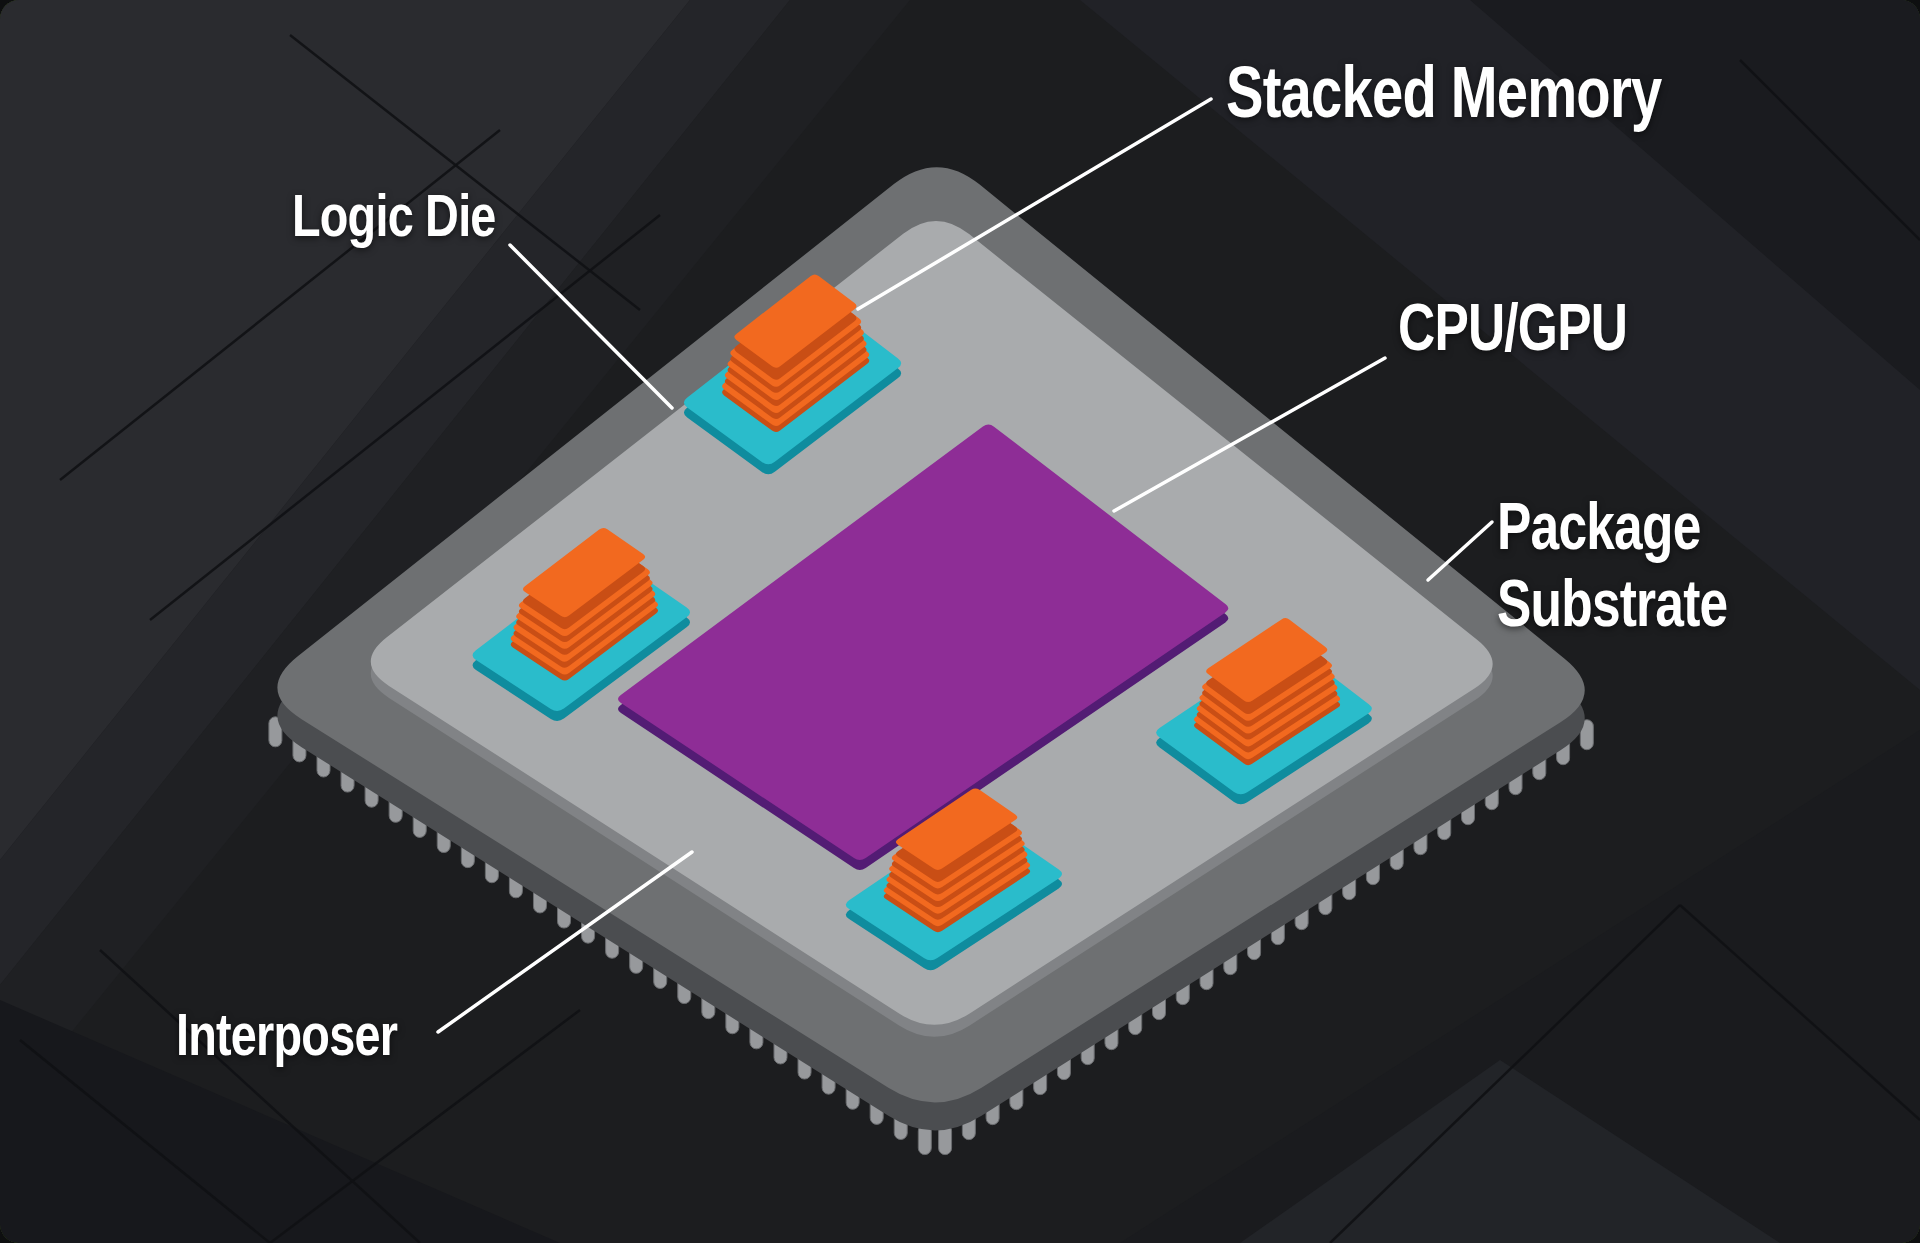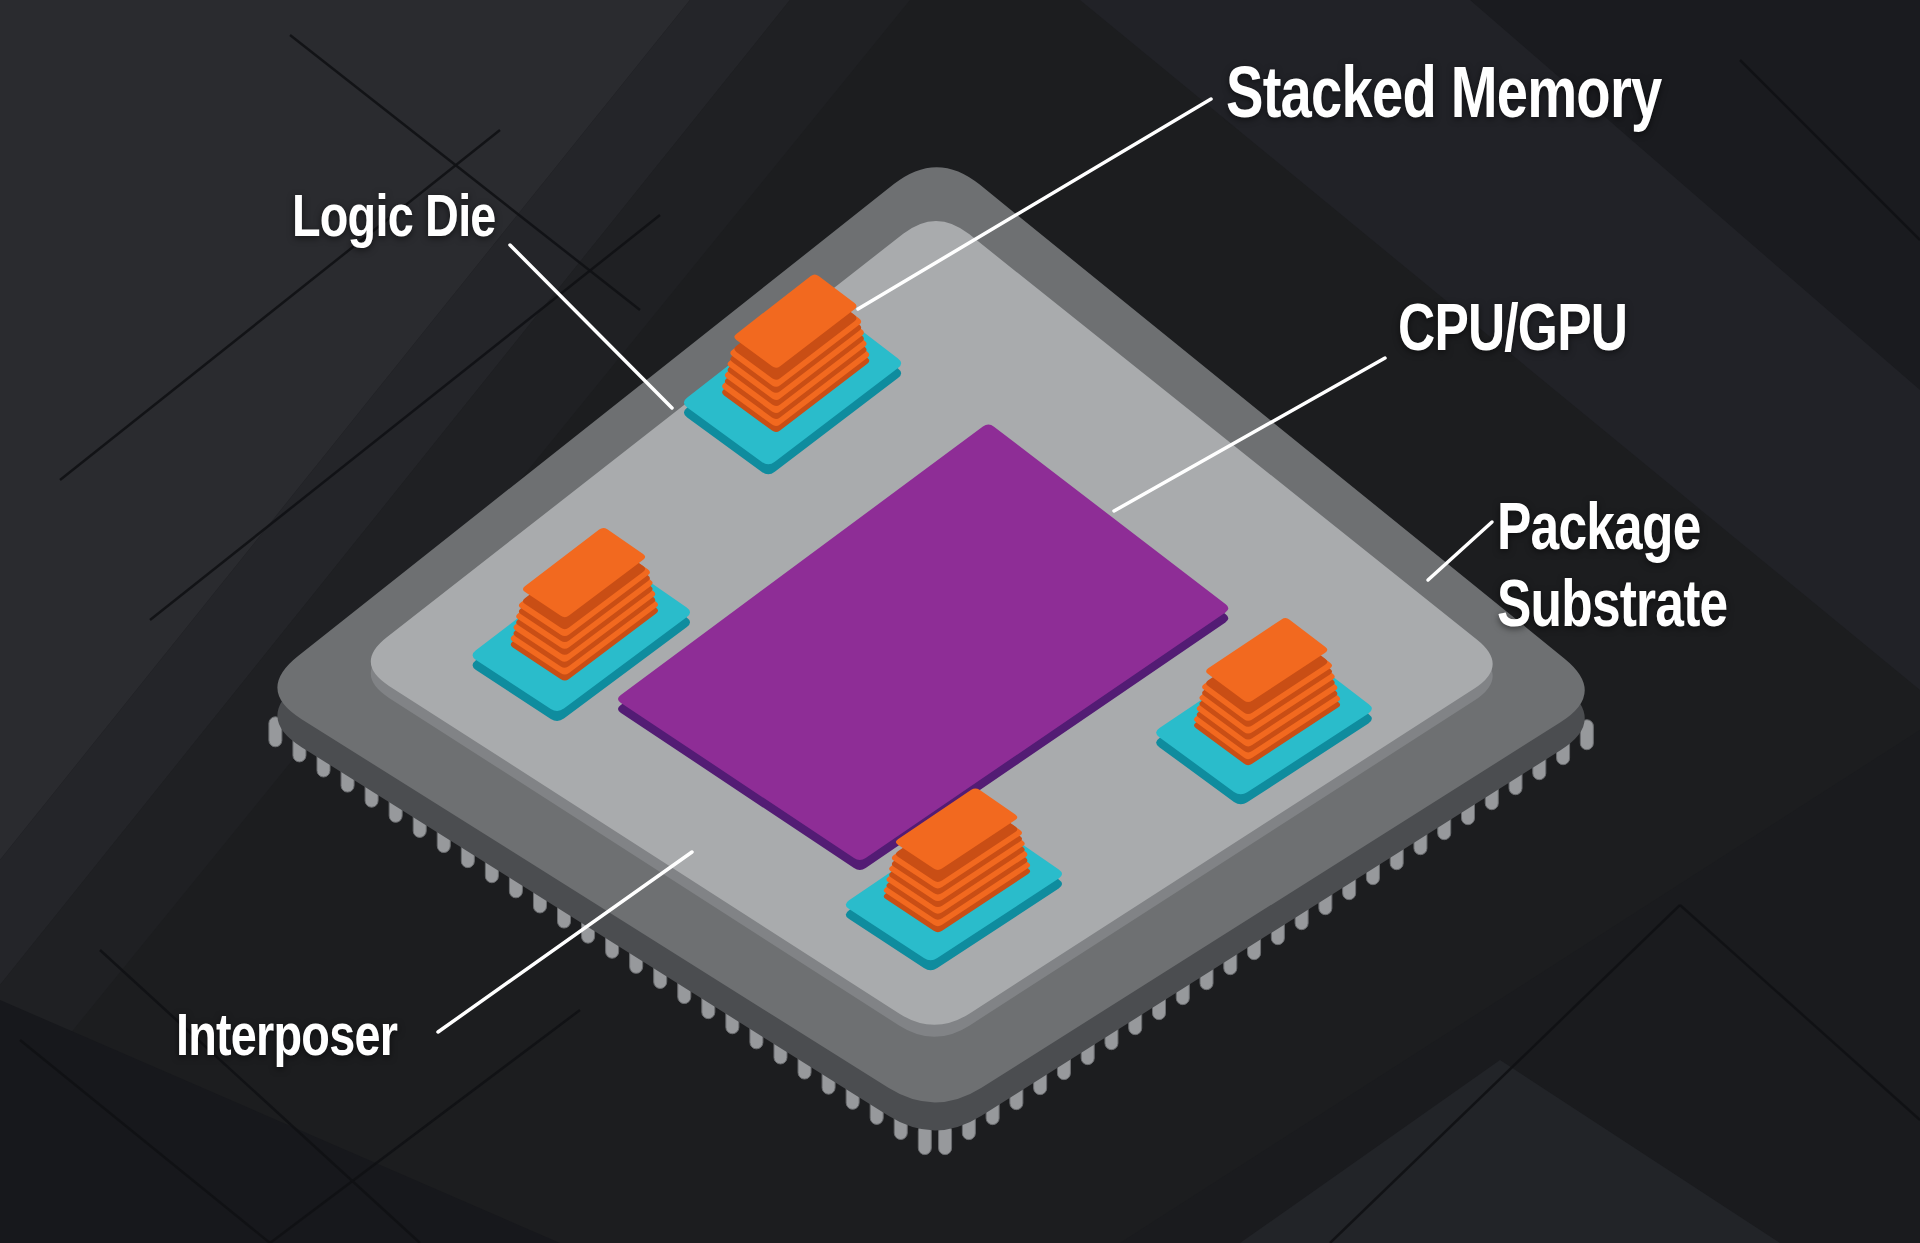--- a/index.html
+++ b/index.html
@@ -1,17 +1,17 @@
 <!DOCTYPE html>
 <html><head>
 <meta charset="utf-8">
 <style>
   html,body{margin:0;padding:0;background:#0e0f10;}
   .stage{position:relative;width:1920px;height:1243px;overflow:hidden;background:#4d7c0f;
-         font-family:"Liberation Sans",sans-serif;}
+         font-family:"Liberation Sans",sans-serif;border-radius:19px;}
   #scene{position:absolute;left:0;top:0;width:1920px;height:1243px;display:block;}
   .label{position:absolute;color:#ffffff;font-weight:bold;letter-spacing:-1px;line-height:1.0;
          transform:scaleX(0.78);transform-origin:left top;white-space:nowrap;
          text-shadow:0 2px 8px rgba(0,0,0,0.55);}
   .label.two-line{line-height:1.17;}
 </style>
 </head>
 <body>
 
 <div class="stage">

